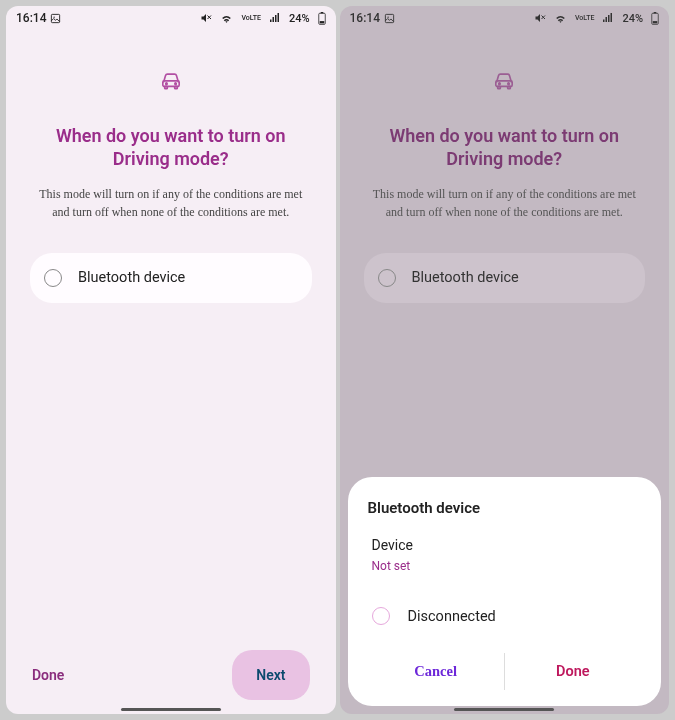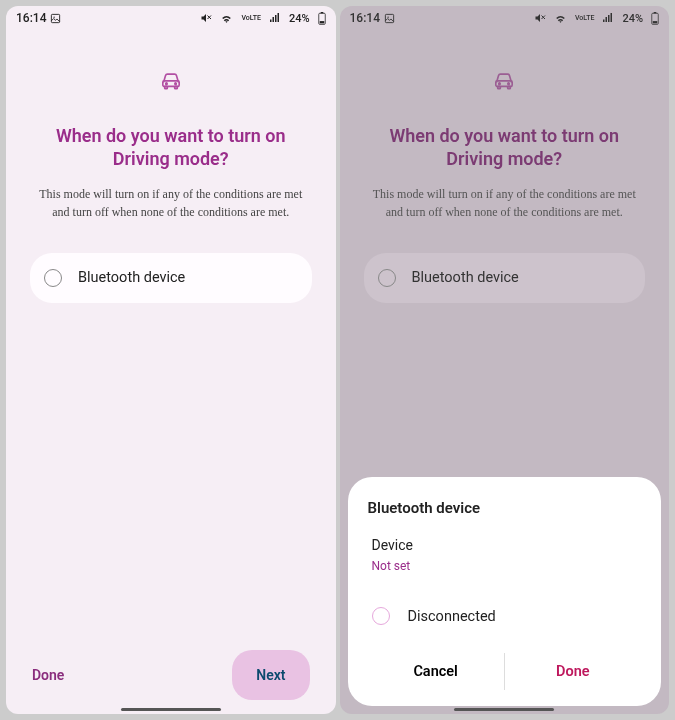--- a/index.html
+++ b/index.html
@@ -30,21 +30,21 @@
   .next-btn { background: #e9c2e3; color: #0c4a6e; font-size: 14px; font-weight: 600; padding: 17px 24px; border-radius: 20px; }
   .home-ind { position: absolute; bottom: 3px; left: 50%; transform: translateX(-50%); width: 100px; height: 3.5px; background: #555; border-radius: 3px; }
   .sheet { position: absolute; left: 8px; right: 8px; bottom: 8px; background: #fff; border-radius: 24px; padding: 22px 20px 16px; }
   .sheet-title { font-size: 15px; font-weight: 600; color: #222; margin-bottom: 20px; }
   .sheet-sub { font-size: 14px; color: #222; margin-bottom: 6px; padding-left: 4px; }
   .sheet-notset { font-size: 12px; color: #9a2d8a; padding-left: 4px; margin-bottom: 22px; }
   .sheet-opt { display: flex; align-items: center; gap: 18px; padding: 12px 4px; }
   .sheet-opt-label { font-size: 14.5px; color: #222; }
   .sheet-actions { display: flex; margin-top: 16px; }
   .sheet-btn { flex: 1; text-align: center; font-size: 14.5px; font-weight: 600; padding: 10px 0; }
-  .sheet-btn.cancel { color: #000000; border-right: 1px solid #ddd; }
+  .sheet-btn.cancel { color: #6d28d9; border-right: 1px solid #ddd; font-family: Liberation Serif, serif; }
   .sheet-btn.done { color: #be185d; }
 </style>
 </head>
 <body>
 
 <div class="screen">
   <div class="status-bar">
     <div class="status-left">
       <span>16:14</span>
       <span class="ico">

